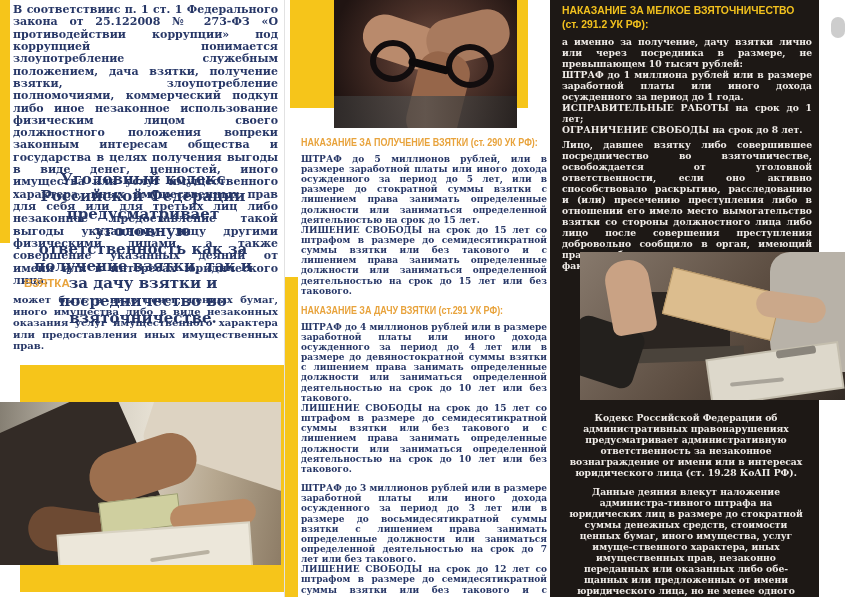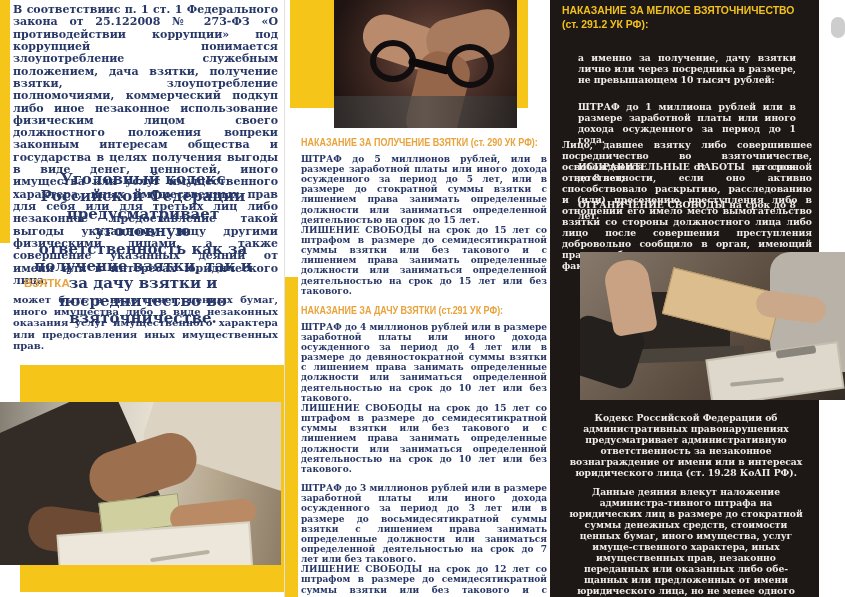--- a/index.html
+++ b/index.html
@@ -30,21 +30,21 @@
   .mid-section{margin-bottom:9px;}
   .sec-h{font-size:10.2px;line-height:1.25;margin:0 0 4px 0;}
   .sec-p{margin:0;font-size:9px;line-height:1.13;}
 
   
   .dark-panel{left:550px;top:0;width:269px;height:597px;background:#1d1815;}
   .r-head{left:562px;top:4px;width:250px;font-size:10.4px;line-height:1.35;
           font-family:"Liberation Sans",sans-serif;font-weight:700;color:#f2c11e;}
   .r-text{color:#f0ece8;font-weight:700;font-size:9.2px;line-height:1.2;}
   .r-block1{left:562px;top:36px;width:250px;}
-  .r-block1 p{margin:16px;}
+  .r-block1 p{margin:0;}
   .r-release{left:562px;top:139px;width:250px;margin:0;}
   .r-koap{left:560px;top:404px;width:252px;text-align:center;}
   .r-koap p{margin:8px;}
   .scroll-thumb{left:831px;top:17px;width:14px;height:21px;background:#cdcdcd;border-radius:7px;}
 
   
   .ph-hs{left:0;top:402px;width:281px;height:163px;overflow:hidden;
          background:linear-gradient(100deg,#6b6257 0%,#a79a86 28%,#d3c9b8 52%,#b6a78f 74%,#8d7c66 100%);}
   .hs-window{left:0;top:0;width:281px;height:46px;
              background:linear-gradient(90deg,#8a8478 0%,#d9d4c8 35%,#efeade 60%,#cfc7b6 100%);opacity:.85;}
@@ -148,21 +148,21 @@
 
   </div>
 
   <div class="abs dark-panel"></div>
 
   <div class="abs r-head">НАКАЗАНИЕ ЗА МЕЛКОЕ ВЗЯТОЧНИЧЕСТВО (ст. 291.2 УК РФ):</div>
 
   <div class="abs r-block1">
     <p class="r-text just">а именно за получение, дачу взятки лично или через посредника в размере, не превышающем 10 тысяч рублей:</p>
     <p class="r-text just">ШТРАФ до 1 миллиона рублей или в размере заработной платы или иного дохода осужденного за период до 1 года.</p>
-    <p class="r-text just">ИСПРАВИТЕЛЬНЫЕ РАБОТЫ на срок до 8 лет;</p>
+    <p class="r-text just">ИСПРАВИТЕЛЬНЫЕ РАБОТЫ на срок до 1 лет;</p>
     <p class="r-text just">ОГРАНИЧЕНИЕ СВОБОДЫ на срок до 8 лет.</p>
   </div>
 
   <p class="abs r-release r-text just">Лицо, давшее взятку либо совершившее посредничество во взяточничестве, освобождается от уголовной ответственности, если оно активно способствовало раскрытию, расследованию и (или) пресечению преступления либо в отношении его имело место вымогательство взятки со стороны должностного лица либо лицо после совершения преступления добровольно сообщило в орган, имеющий право возбудить уголовное дело по данному факту.</p>
 
   <div class="abs ph-env">
     <div class="abs env-person"></div>
     <div class="abs env-laptop"></div>
     <div class="abs env-laptop-kb"></div>
     <div class="abs env-arm"></div>

